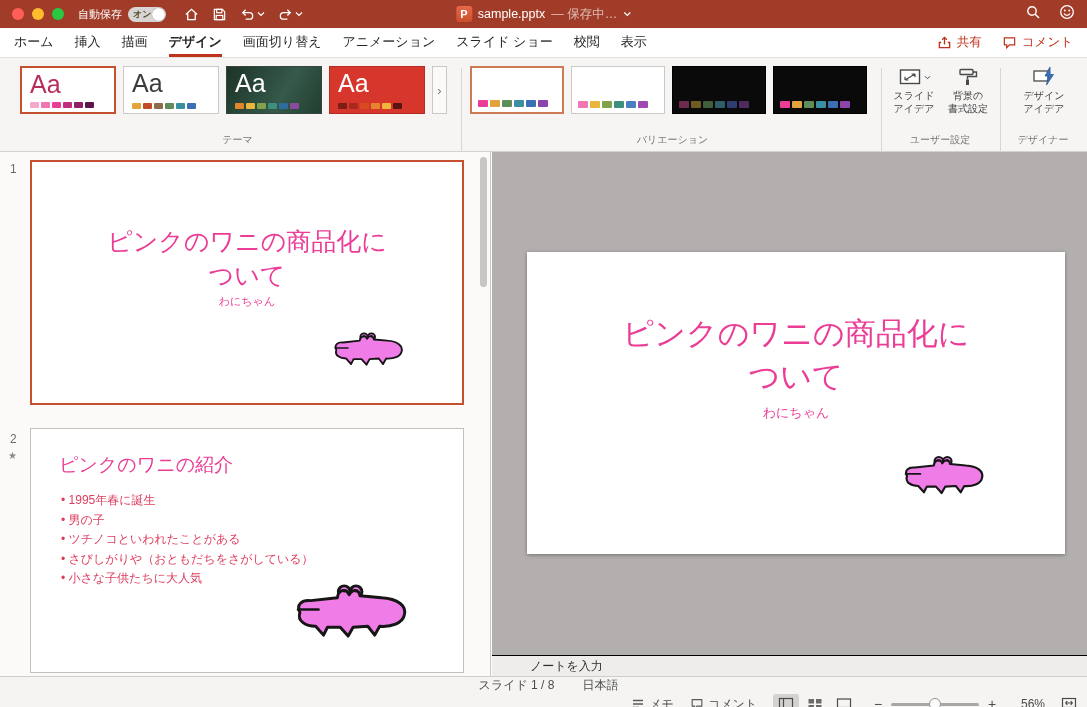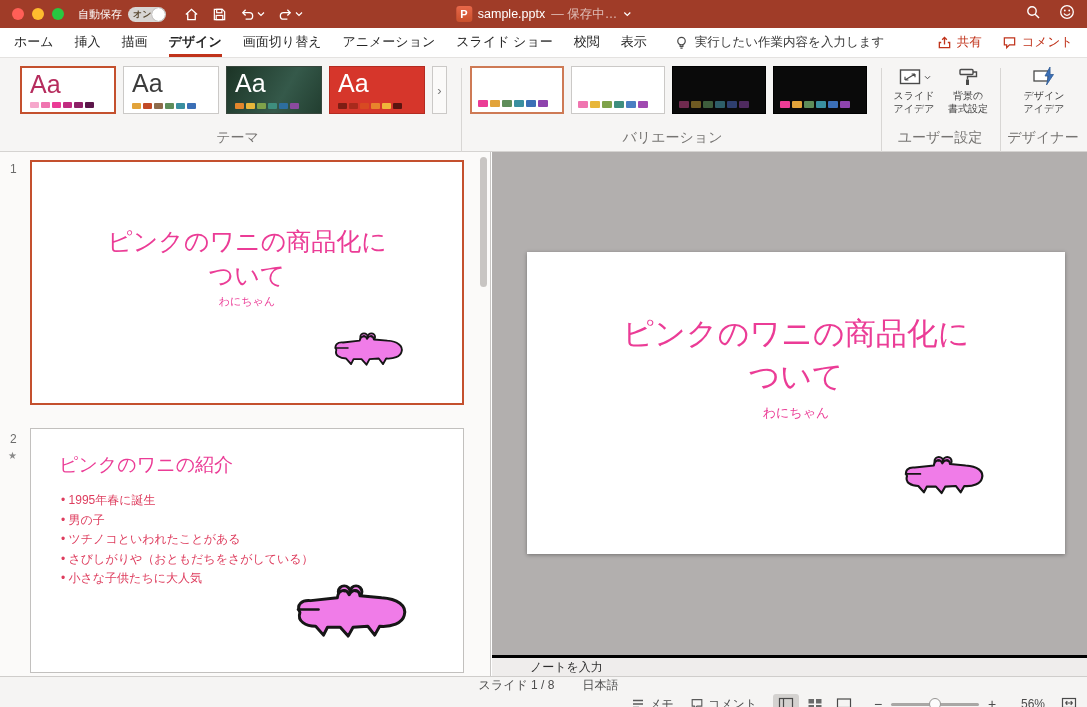--- a/index.html
+++ b/index.html
@@ -56,21 +56,21 @@
   .vdiv { position:absolute; top:12px; height:118px; width:1px; background:#D8D6D4; height:116px; top:10px; }
   .variants { position:absolute; left:470px; top:8px; display:flex; gap:7px; }
   .vthumb { width:94px; height:48px; background:#fff; border:1px solid #CBC9C7; position:relative; }
   .vthumb.selected { border:2px solid #CE7A55; }
   .vthumb .chips { left:6px; bottom:5px; }
   .vthumb .sw { width:10px; height:7px; }
   .vthumb.v3, .vthumb.v4 { background:#0A0A0A; border-color:#000; }
   .rbtn { position:absolute; top:8px; display:flex; flex-direction:column; align-items:center;
     gap:2px; font-size:10px; color:#3F3F3F; text-align:center; line-height:11px; }
   .ricon { height:22px; display:flex; align-items:center; gap:2px; }
-  .glabel { position:absolute; bottom:4px; font-size:14px; color:#767472; text-align:center; }
+  .glabel { position:absolute; bottom:4px; font-size:10px; color:#767472; text-align:center; }
 
   
   .sidepanel { position:absolute; top:152px; left:0; width:491px; height:524px;
     background:#FBFAF9; border-right:1px solid #C9C7C5; }
   .snum { position:absolute; font-size:12px; color:#6B6B6B; }
   .star { position:absolute; font-size:10px; color:#8A8A8A; }
   .sthumb { position:absolute; left:30px; width:434px; height:245px; background:#fff; overflow:hidden; }
   .sthumb1 { top:8px; border:2px solid var(--selection_border,#C4502E); }
   .sthumb2 { top:276px; border:1px solid #C2C0BE; }
   .t1-title { position:absolute; top:62px; left:0; right:0; text-align:center; font-size:25px;
@@ -94,21 +94,21 @@
     color:var(--title_pink,#EB3C96); }
   .croc { position:absolute; }
   .croc .croc-fill circle, .croc .croc-fill path { fill:var(--croc_pink,#F07CE8);
     stroke:#161616; stroke-width:3; stroke-linejoin:round; }
   .croc .dot { fill:#161616; }
   .croc .mouth { stroke:#161616; stroke-width:2.4; stroke-linecap:round; fill:none; }
   .croc-t1 { left:300px; top:167px; width:80px; }
   .croc-t2 { left:262px; top:150px; width:128px; }
   .croc-c  { left:375px; top:200px; width:92px; }
   .notesbar { position:absolute; left:492px; top:655px; right:0; height:21px; background:#EFEDEC;
-    border-top:3px solid #000000; display:flex; align-items:center; }
+    border-top:1px solid #000000; display:flex; align-items:center; }
   .notesbar span { margin-left:38px; font-size:12px; color:#2E2E2E; }
 
   
   .statusbar { position:absolute; bottom:0; left:0; right:0; height:31px; background:#F5F4F3;
     border-top:1px solid #CFCDCB; display:flex; align-items:center; font-size:12px; color:#4C4C4C;flex-direction:column; }
   .sb-left { display:flex; gap:28px; padding-left:10px; }
   .sb-right { margin-left:auto; display:flex; align-items:center; gap:16px; padding-right:10px; }
   .sb-btn { display:flex; align-items:center; gap:4px; color:#4C4C4C; }
   .vbtns { display:flex; gap:3px; }
   .vbtn { width:26px; height:20px; display:flex; align-items:center; justify-content:center; border-radius:3px; }
@@ -200,27 +200,20 @@
   <nav class="tabrow">
     <span class="tab">ホーム</span>
     <span class="tab">挿入</span>
     <span class="tab">描画</span>
     <span class="tab active">デザイン</span>
     <span class="tab">画面切り替え</span>
     <span class="tab">アニメーション</span>
     <span class="tab">スライド ショー</span>
     <span class="tab">校閲</span>
     <span class="tab">表示</span>
-    <div class="tellme">
-      <svg width="15" height="15" viewBox="0 0 16 16">
-          <circle cx="8" cy="6.5" r="4" fill="none" stroke="#4A4A4A" stroke-width="1.3"></circle>
-          <path d="M6.5 10.5 V12.3 H9.5 V10.5 M6.8 14 H9.2" stroke="#4A4A4A" stroke-width="1.2" fill="none"></path>
-        </svg>
-      <span>実行したい作業内容を入力します</span>
-    </div>
     <div class="tabrow-right">
       <span class="redbtn">
         <svg width="15" height="15" viewBox="0 0 16 16">
             <path d="M8 10 V2.5 M5.5 5 L8 2.5 L10.5 5" stroke="#C0331B" stroke-width="1.4" fill="none"></path>
             <path d="M4.5 8 H2.5 V13.5 H13.5 V8 H11.5" stroke="#C0331B" stroke-width="1.4" fill="none"></path>
           </svg>
         <span>共有</span>
       </span>
       <span class="redbtn">
         <svg width="15" height="15" viewBox="0 0 16 16">

